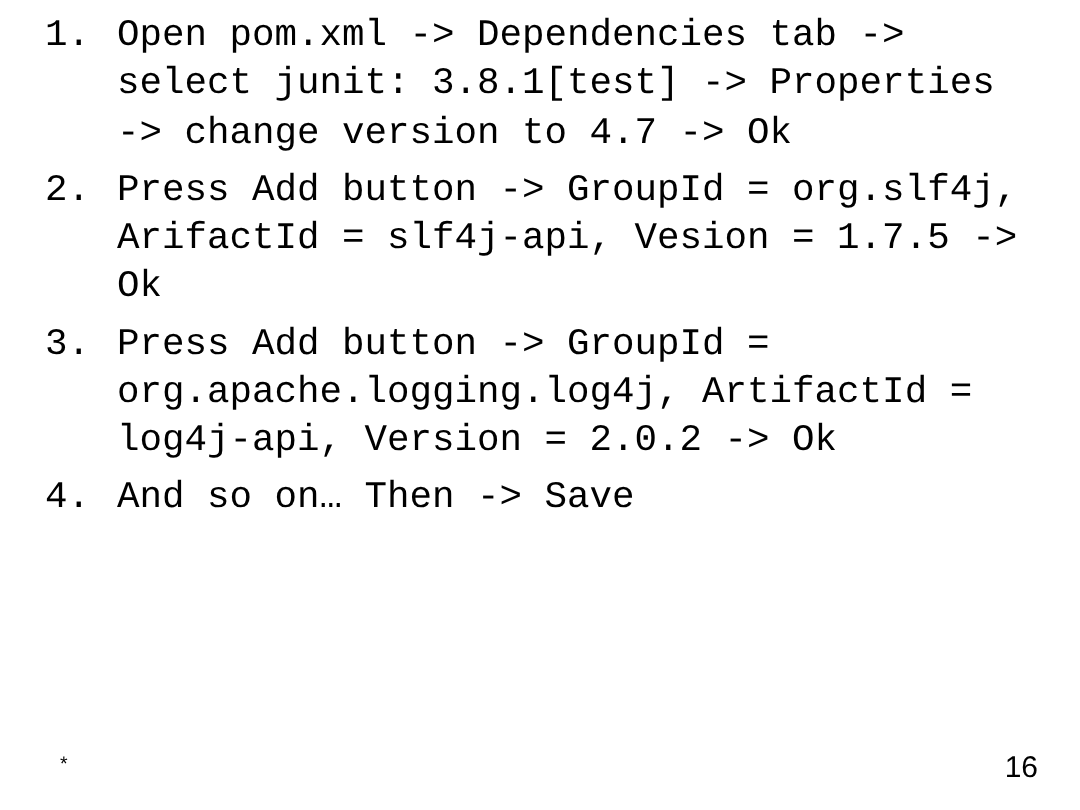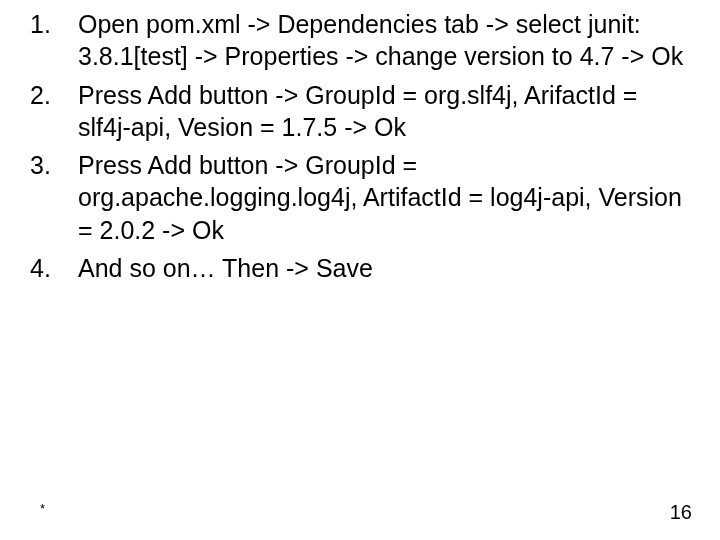--- a/index.html
+++ b/index.html
@@ -27,20 +27,21 @@
       font-weight: 400;
       text-align: center;
       line-height: 1.2;
       margin-bottom: 20px;
       letter-spacing: 0.3px;
     }
     .list {
       list-style: none;
       counter-reset: item;
       padding-left: 48px;
+      font-family: Liberation Mono, monospace;
     }
     .list-item {
       counter-increment: item;
       position: relative;
       font-size: 25px;
       line-height: 1.29;
       margin-bottom: 6px;
       font-weight: 400;
     }
     .list-item::before {

